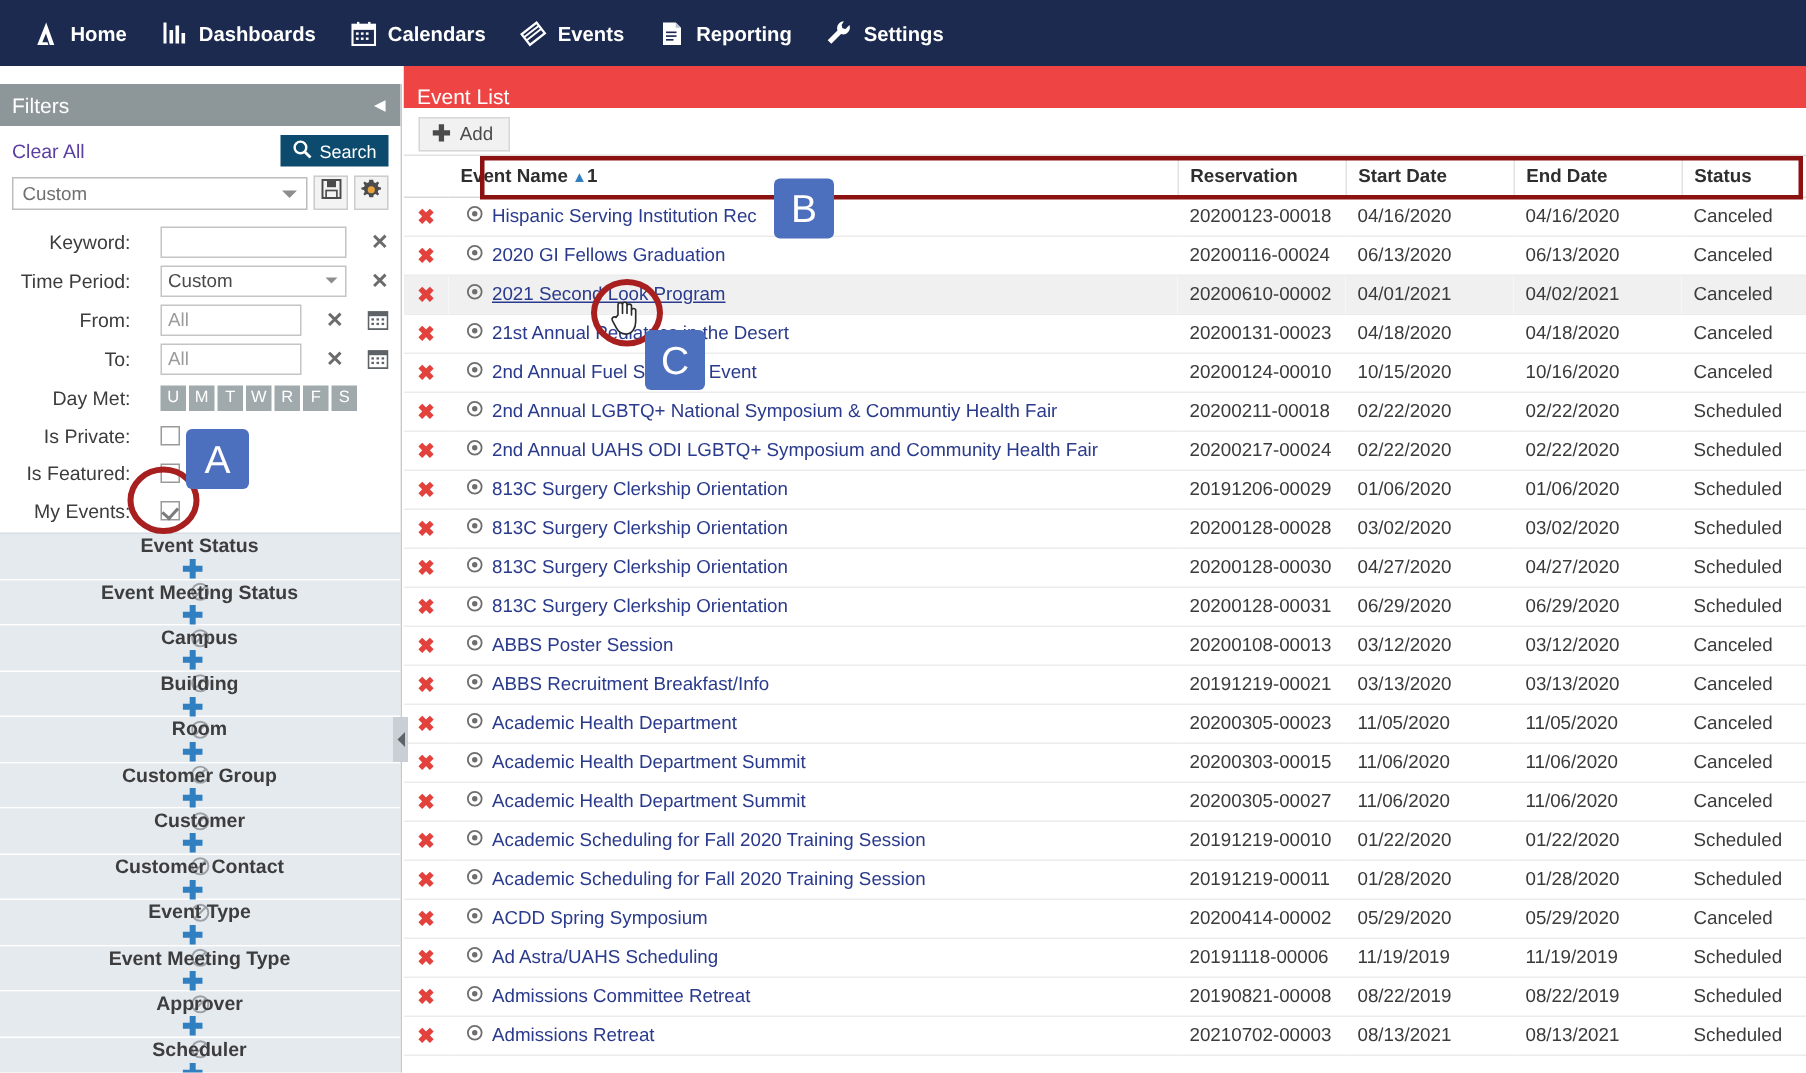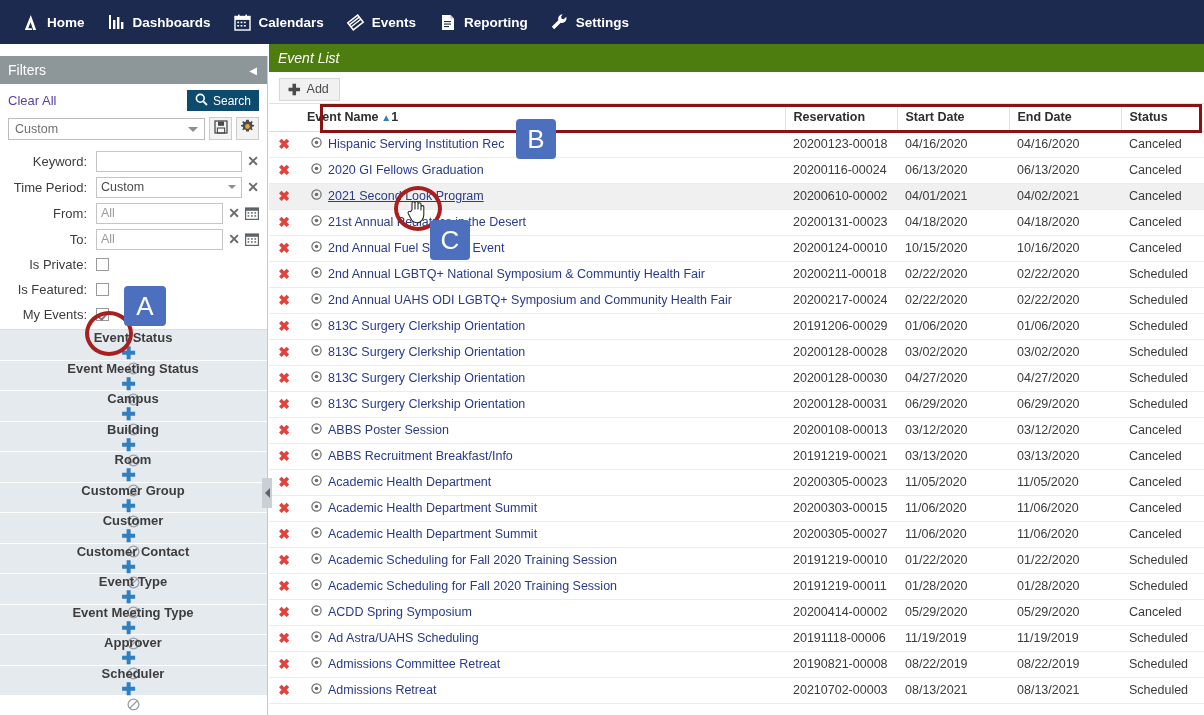--- a/index.html
+++ b/index.html
@@ -112,20 +112,21 @@
     background: #f3f3f3;
     display: inline-flex; align-items: center; justify-content: center;
     cursor: pointer;
   }
 
   .filters-body { padding: 4px 0 2px 0; background: #fff; }
   .f-row {
     display: flex; align-items: center;
     height: 26px;
     padding: 0 8px 0 0;
+    gap: 11px;
   }
   .f-label {
     width: 96px;
     text-align: right;
     padding-right: 9px;
     font-size: 13px;
     color: #3c3c3c;
   }
   .f-field {
     flex: 1;
@@ -228,26 +229,25 @@
 
   
   .main {
     position: absolute; left: 269px; top: 44px;
     width: 935px; height: 671px;
     background: #ffffff;
     overflow: hidden;
   }
   .main-header {
     height: 28px;
-    background: #4d7c0f;
+    background: #ef4444;
     color: #fff;
-    display: flex; align-items: center;
+    display: flex; align-items: flex-end;
     padding: 0 9px;
     font-size: 14px;
-    font-style: italic;
   }
   .toolbar {
     height: 32px;
     background: #ffffff;
     display: flex; align-items: center;
     padding: 3px 0 0 10px;
     border-bottom: 1px solid #e2e2e2;
   }
   .add-btn {
     height: 23px;
@@ -529,20 +529,32 @@
             <rect x="2.6" y="6.2" width="1.7" height="1.5" fill="#5d6366"></rect>
             <rect x="6" y="6.2" width="1.7" height="1.5" fill="#5d6366"></rect>
             <rect x="9.4" y="6.2" width="1.7" height="1.5" fill="#5d6366"></rect>
             <rect x="2.6" y="9.2" width="1.7" height="1.5" fill="#5d6366"></rect>
             <rect x="6" y="9.2" width="1.7" height="1.5" fill="#5d6366"></rect>
             <rect x="9.4" y="9.2" width="1.7" height="1.5" fill="#5d6366"></rect>
           </svg>
         </span>
       </div>
 
+      <div class="f-row">
+        <div class="f-label">Day Met:</div>
+        <div class="daymet">
+          <span class="d">U</span>
+          <span class="d">M</span>
+          <span class="d">T</span>
+          <span class="d">W</span>
+          <span class="d">R</span>
+          <span class="d">F</span>
+          <span class="d">S</span>
+        </div>
+      </div>
 
       <div class="f-row f-cbrow">
         <div class="f-label">Is Private:</div>
         <span class="cb"></span>
       </div>
 
       <div class="f-row f-cbrow">
         <div class="f-label">Is Featured:</div>
         <span class="cb"></span>
       </div>

